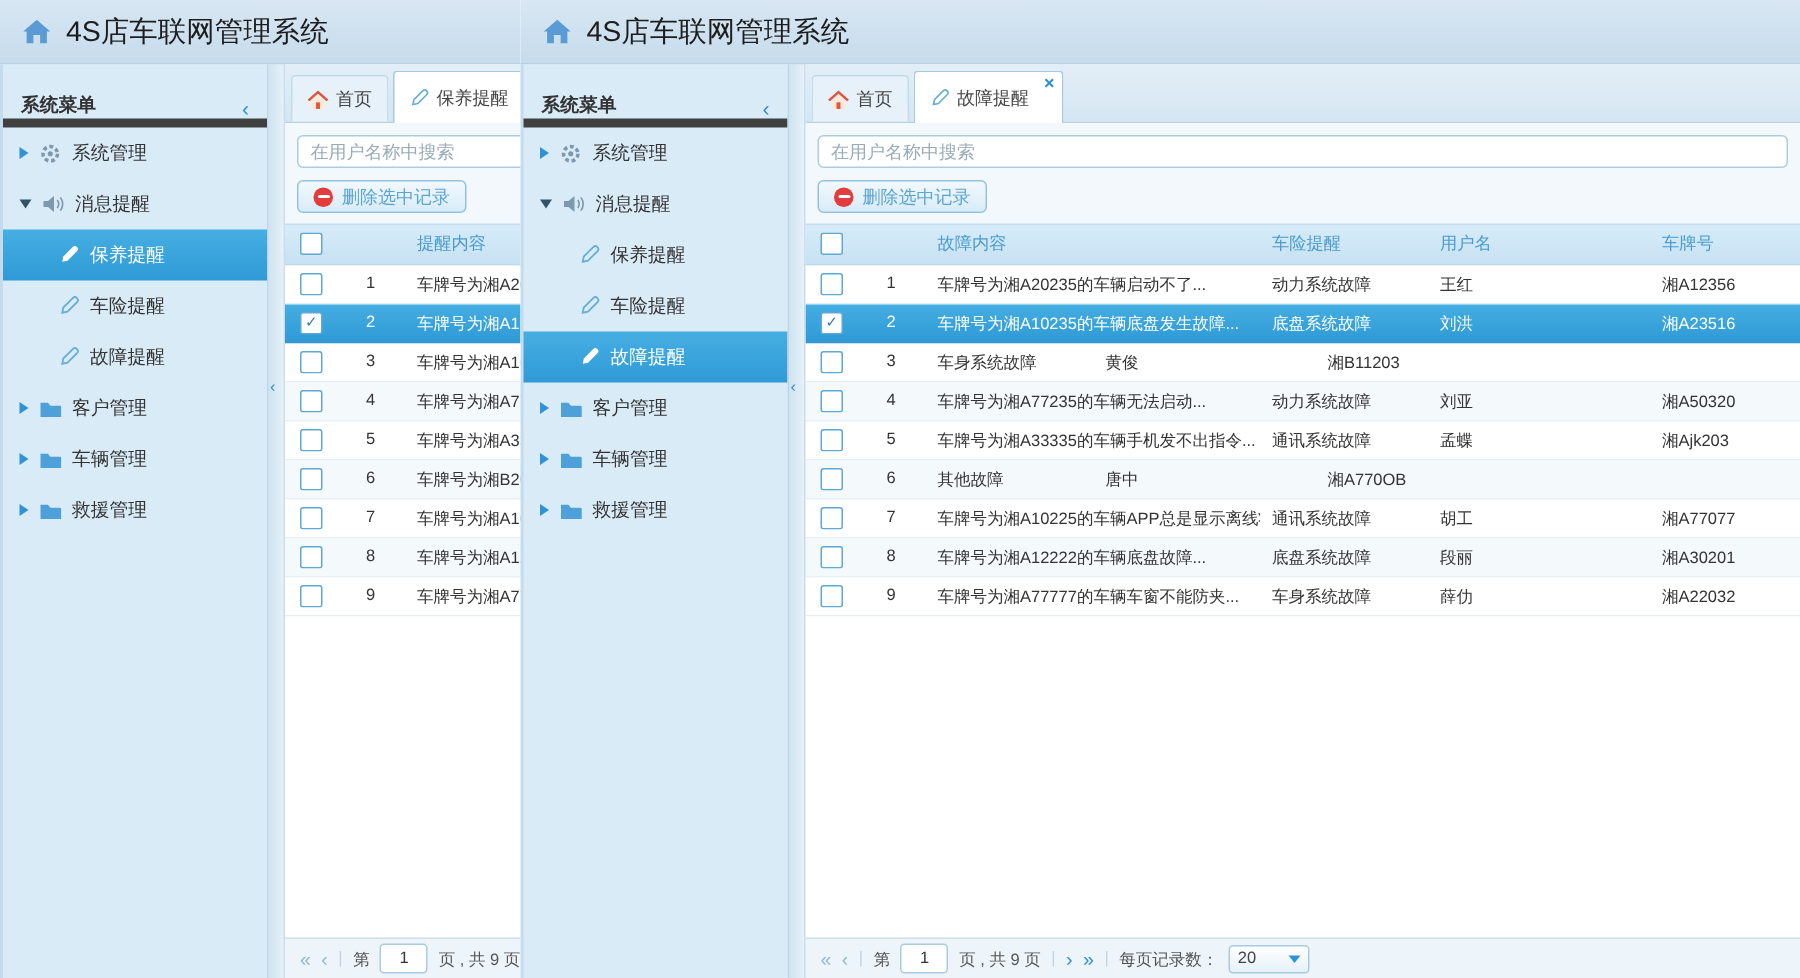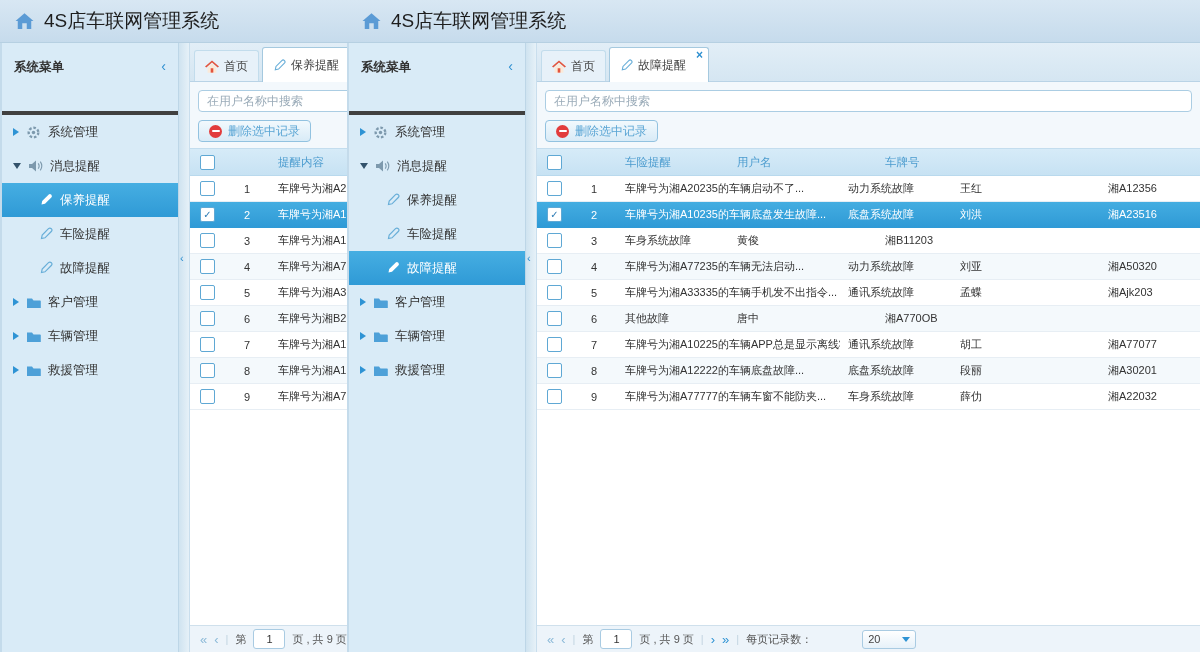--- a/index.html
+++ b/index.html
@@ -13,22 +13,22 @@
 
   
   .app-header{height:42px;flex:none;display:flex;align-items:center;gap:9px;padding:0 14px;
     background:linear-gradient(#d8e7f3,#c6dbec);border-bottom:1px solid #b6d0e2;}
   .app-title{font-size:19px;font-weight:normal;color:#1d1d1d;}
 
   .app-body{flex:1;display:flex;min-height:0;}
 
   
   .sidebar{width:176px;flex:none;background:#d9ebf7;display:flex;flex-direction:column;border-left:2px solid #c4dbeb;}
-  .sidebar-header{height:36px;flex:none;display:flex;align-items:flex-start;justify-content:space-between;
-    padding:16px 12px;border-bottom:4px solid #404040;}
+  .sidebar-header{height:36px;flex:none;display:flex;align-items:flex-end;justify-content:space-between;
+    padding:0 12px;border-bottom:6px solid #404040;}
   .sidebar-title{font-size:12.5px;font-weight:bold;color:#333;}
   .collapse-arrow{color:#2f8fd0;font-size:14px;line-height:1;cursor:pointer;}
   .menu{flex:1;}
   .mi{height:34px;display:flex;align-items:center;gap:7px;padding-left:11px;font-size:12.5px;color:#333;cursor:pointer;}
   .mi .caret{width:0;height:0;flex:none;}
   .caret-r{border-left:6px solid #2e93d4;border-top:4px solid transparent;border-bottom:4px solid transparent;}
   .caret-d{border-top:6px solid #33526b;border-left:4px solid transparent;border-right:4px solid transparent;}
   .mi.l2{padding-left:37px;}
   .mi.selected{background:linear-gradient(#46aee2,#2f9ad6);color:#fff;}
   .mi svg{flex:none;}
@@ -81,21 +81,21 @@
   .pager{height:26px;flex:none;display:flex;align-items:center;gap:7px;padding:0 10px;
     background:#edf4fa;border-top:1px solid #cfe0ec;font-size:11px;color:#555;white-space:nowrap;}
   .pg{font-size:13px;line-height:1;cursor:pointer;}
   .pg.muted{color:#8cbad8;}
   .pg.on{color:#2e93d4;}
   .pg-sep{color:#c2d4e1;}
   .page-input{width:26px;height:16px;border:1px solid #a9cbe2;border-radius:3px;text-align:center;
     font-size:11px;color:#333;outline:none;}
   .pp-select{width:54px;height:19px;border:1px solid #a9cbe2;border-radius:3px;box-sizing:border-box;
     background:linear-gradient(#fff,#e6f1f9);display:flex;align-items:center;justify-content:space-between;
-    padding:0 5px;cursor:pointer;color:#444;margin-left:43px;}
+    padding:0 5px;cursor:pointer;color:#444;}
   .dd-arrow{width:0;height:0;border-top:5px solid #2e93d4;border-left:4px solid transparent;border-right:4px solid transparent;}
 </style>
 </head>
 <body>
 
 <div class="stage">
 
   <div class="pane pane-left">
     <div class="app">
       <div class="app-header">
@@ -388,20 +388,21 @@
               <span class="minus-icon"></span>
               <span>删除选中记录</span>
             </button>
           </div>
           <div class="table">
             <div class="thead">
               <div class="cell c-check">
                   <span class="checkbox"></span>
                 </div>
               <div class="cell c-no"></div>
+              <div class="cell c-content">故障内容</div>
               <div class="cell c-cat">车险提醒</div>
               <div class="cell c-user">用户名</div>
               <div class="cell c-plate">车牌号</div>
             </div>
             <div class="tbody">
               <div class="trow">
                   <div class="cell c-check">
                     <span class="checkbox"></span>
                   </div>
                   <div class="cell c-no">1</div>

